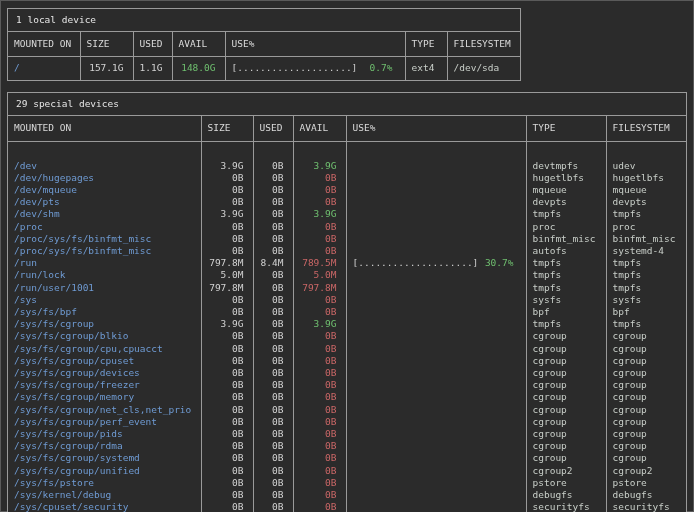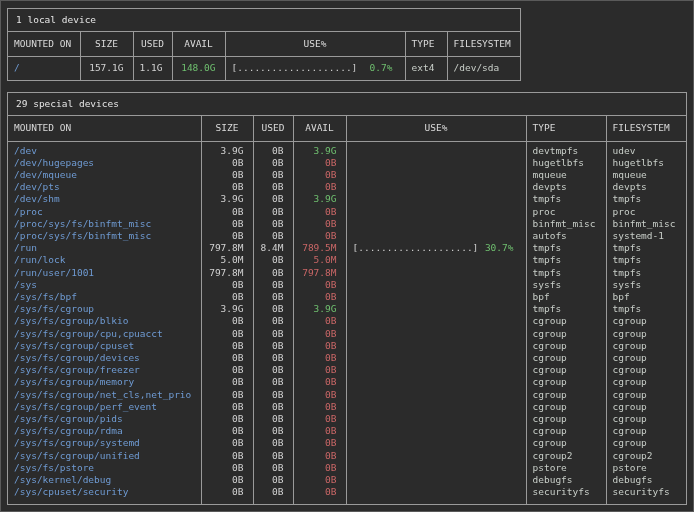--- a/index.html
+++ b/index.html
@@ -35,24 +35,24 @@
     padding:0 6px;
     white-space:nowrap; overflow:hidden;
     line-height:12.2px;
     font-weight:normal;
   }
   th:first-child, td:first-child { border-left:none; }
   thead th {
     border-bottom:1px solid #9a9a9a;
     padding-top:6px; padding-bottom:6px;
     color:#dadada;
-    text-align:center;
+    text-align:left;
   }
   thead th.h-left { text-align:left;margin-left:47px; }
-  tbody tr:first-child td { padding-top:3px; }
+  tbody tr:first-child td { padding-top:18px; }
   tbody tr:last-child td { padding-bottom:5px; }
   .tbl.local tbody td { padding-top:5px; padding-bottom:6px; }
   .c-mount { color:#6f9bd3; }
   .c-num { text-align:right; padding-right:9px; color:#d2d2d2; }
   .c-avail.green { color:#6fbf6f; }
   .c-avail.red { color:#c96666; }
   .c-use { overflow:hidden; padding-right:12px; }
   .c-use .bar { float:left; color:#cfcfcf; }
   .c-use .pct { float:right; color:#6fbf6f; }
   .c-type, .c-fs { color:#c9cfc9;margin-top:16px; }
@@ -220,21 +220,21 @@
   <tr>
     <td class="c-mount">/proc/sys/fs/binfmt_misc</td>
     <td class="c-num">0B</td>
     <td class="c-num">0B</td>
     <td class="c-num c-avail red">0B</td>
     <td class="c-use">
       <span class="bar"></span>
       <span class="pct"></span>
     </td>
     <td class="c-type">autofs</td>
-    <td class="c-fs">systemd-1</td>
+    <td class="c-fs">systemd-4</td>
   </tr>
 
   <tr>
     <td class="c-mount">/run</td>
     <td class="c-num">797.8M</td>
     <td class="c-num">8.4M</td>
     <td class="c-num c-avail red">789.5M</td>
     <td class="c-use">
       <span class="bar">[....................]</span>
       <span class="pct">30.7%</span>

